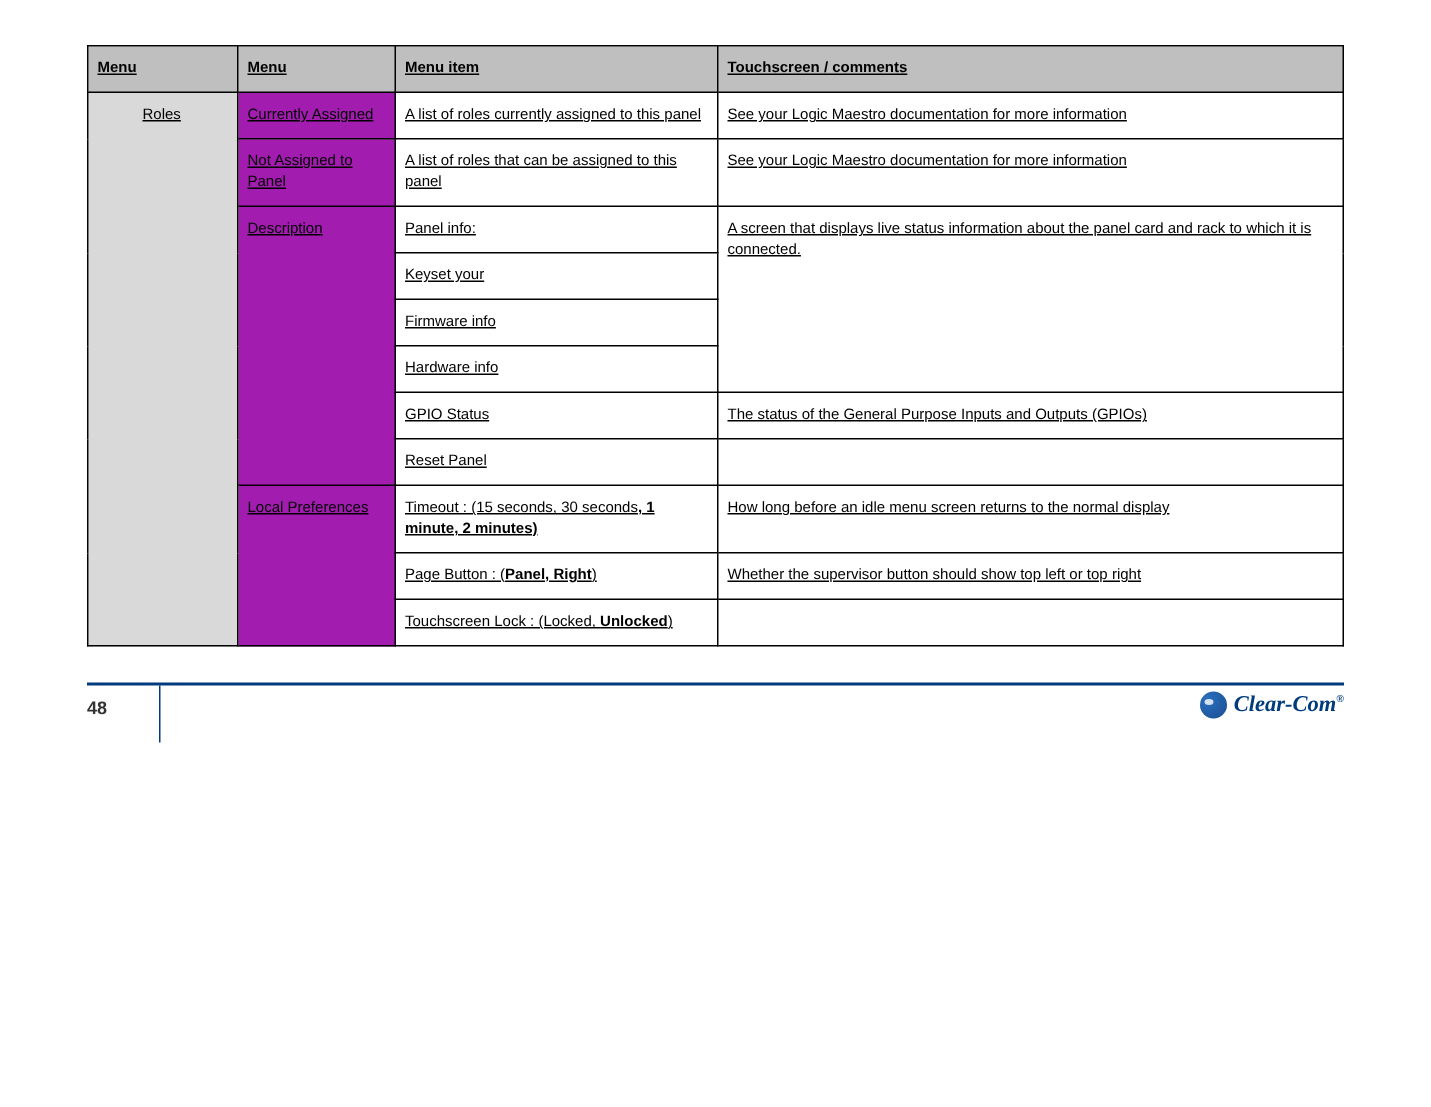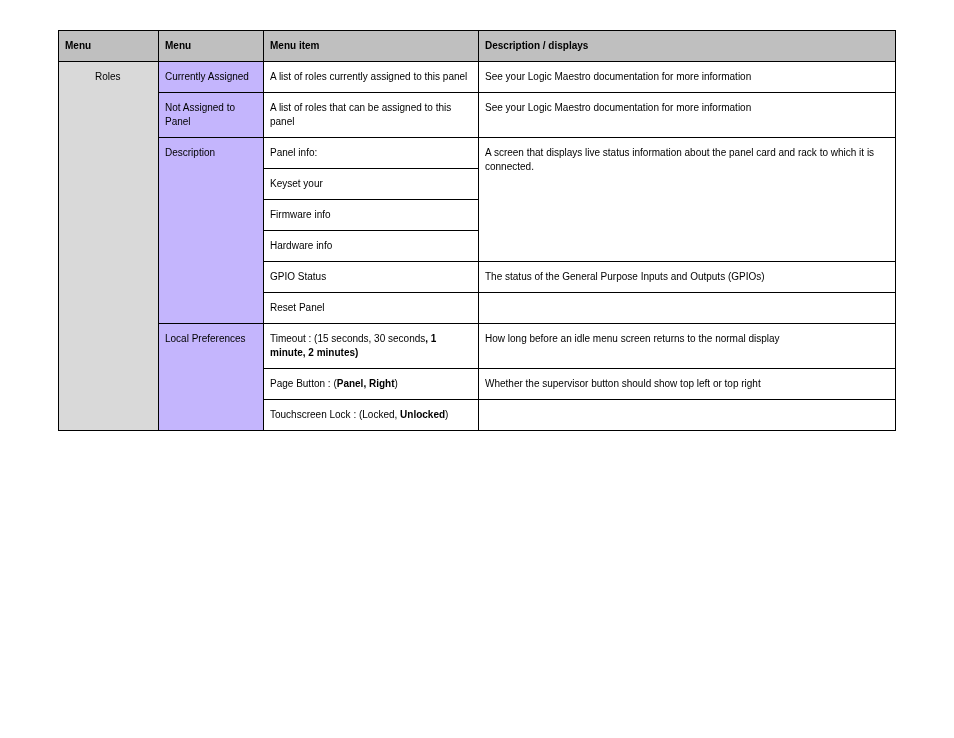--- a/index.html
+++ b/index.html
@@ -1,22 +1,22 @@
 <!DOCTYPE html>
 <html><head>
   <meta charset="utf-8">
   <style>
     * { box-sizing: border-box; margin: 0; padding: 0; }
     body { font-family: Arial, sans-serif; font-size: 11px; padding: 30px 50px 20px 50px; }
-    .page { width: 838px; margin: 0 auto; }
+    .page { width: 838px; margin: 0 auto; text-decoration: underline; }
     table { border-collapse: collapse; width: 100%; }
     td, th { border: 1px solid #000; padding: 8px 6px; vertical-align: top; text-align: left; font-size: 10px; line-height: 1.4; }
     th { background: #bfbfbf; font-weight: bold; }
     .col-menu { background: #d9d9d9; width: 100px; padding-left: 36px; }
-    .col-menu-inner { background: #c4b5fd; width: 105px; }
+    .col-menu-inner { background: #a21caf; width: 105px; }
     .col-item { width: 215px; }
     .col-desc { }
     .bold { font-weight: bold; }
     .footer-bar { border-top: 2px solid #003b7e; margin-top: 24px; height: 40px; position: relative; }
     .footer-line { position: absolute; left: 48px; top: 0; bottom: 0; width: 1px; background: #003b7e; }
     .footer-page { position: absolute; left: 0; top: 8px; font-size: 12px; color: #333; font-weight: bold; }
     .footer-logo { position: absolute; right: 0; top: 4px; display: flex; align-items: center; gap: 4px; }
     .logo-globe { width: 18px; height: 18px; border-radius: 50%; background: radial-gradient(circle at 30% 30%, #2a6fbf, #1a4d8f); position: relative; overflow: hidden; }
     .logo-globe::before { content: ""; position: absolute; left: 3px; top: 5px; width: 6px; height: 4px; background: rgba(255,255,255,0.8); border-radius: 50%; }
     .logo-text { font-family: Georgia, serif; font-size: 15px; font-weight: bold; color: #003b7e; font-style: italic; }
@@ -25,21 +25,21 @@
 </head>
 <body>
 
 <div class="page">
 <table>
   <tbody>
         <tr>
     <th>Menu</th>
     <th>Menu</th>
     <th>Menu item</th>
-    <th>Description / displays</th>
+    <th>Touchscreen / comments</th>
   </tr>
 
   <tr>
     <td class="col-menu" rowspan="11">Roles</td>
     <td class="col-menu-inner">Currently Assigned</td>
     <td class="col-item">A list of roles currently assigned to this panel</td>
     <td class="col-desc">See your Logic Maestro documentation for more information</td>
   </tr>
 
   <tr>
@@ -80,13 +80,21 @@
     <td class="col-item"><span>Page Button : (</span><span class="bold">Panel, Right</span><span>)</span></td>
     <td class="col-desc">Whether the supervisor button should show top left or top right</td>
   </tr>
   <tr>
     <td class="col-item"><span>Touchscreen Lock : (Locked, </span><span class="bold">Unlocked</span><span>)</span></td>
     <td class="col-desc"></td>
   </tr>
 </tbody>
     </table>
 
+<div class="footer-bar">
+  <div class="footer-page">48</div>
+  <div class="footer-line"></div>
+  <div class="footer-logo">
+    <span class="logo-globe"></span>
+    <span class="logo-text"><span>Clear-Com</span><span class="tm">®</span></span>
+  </div>
+</div>
 </div>
 
 </body></html>

